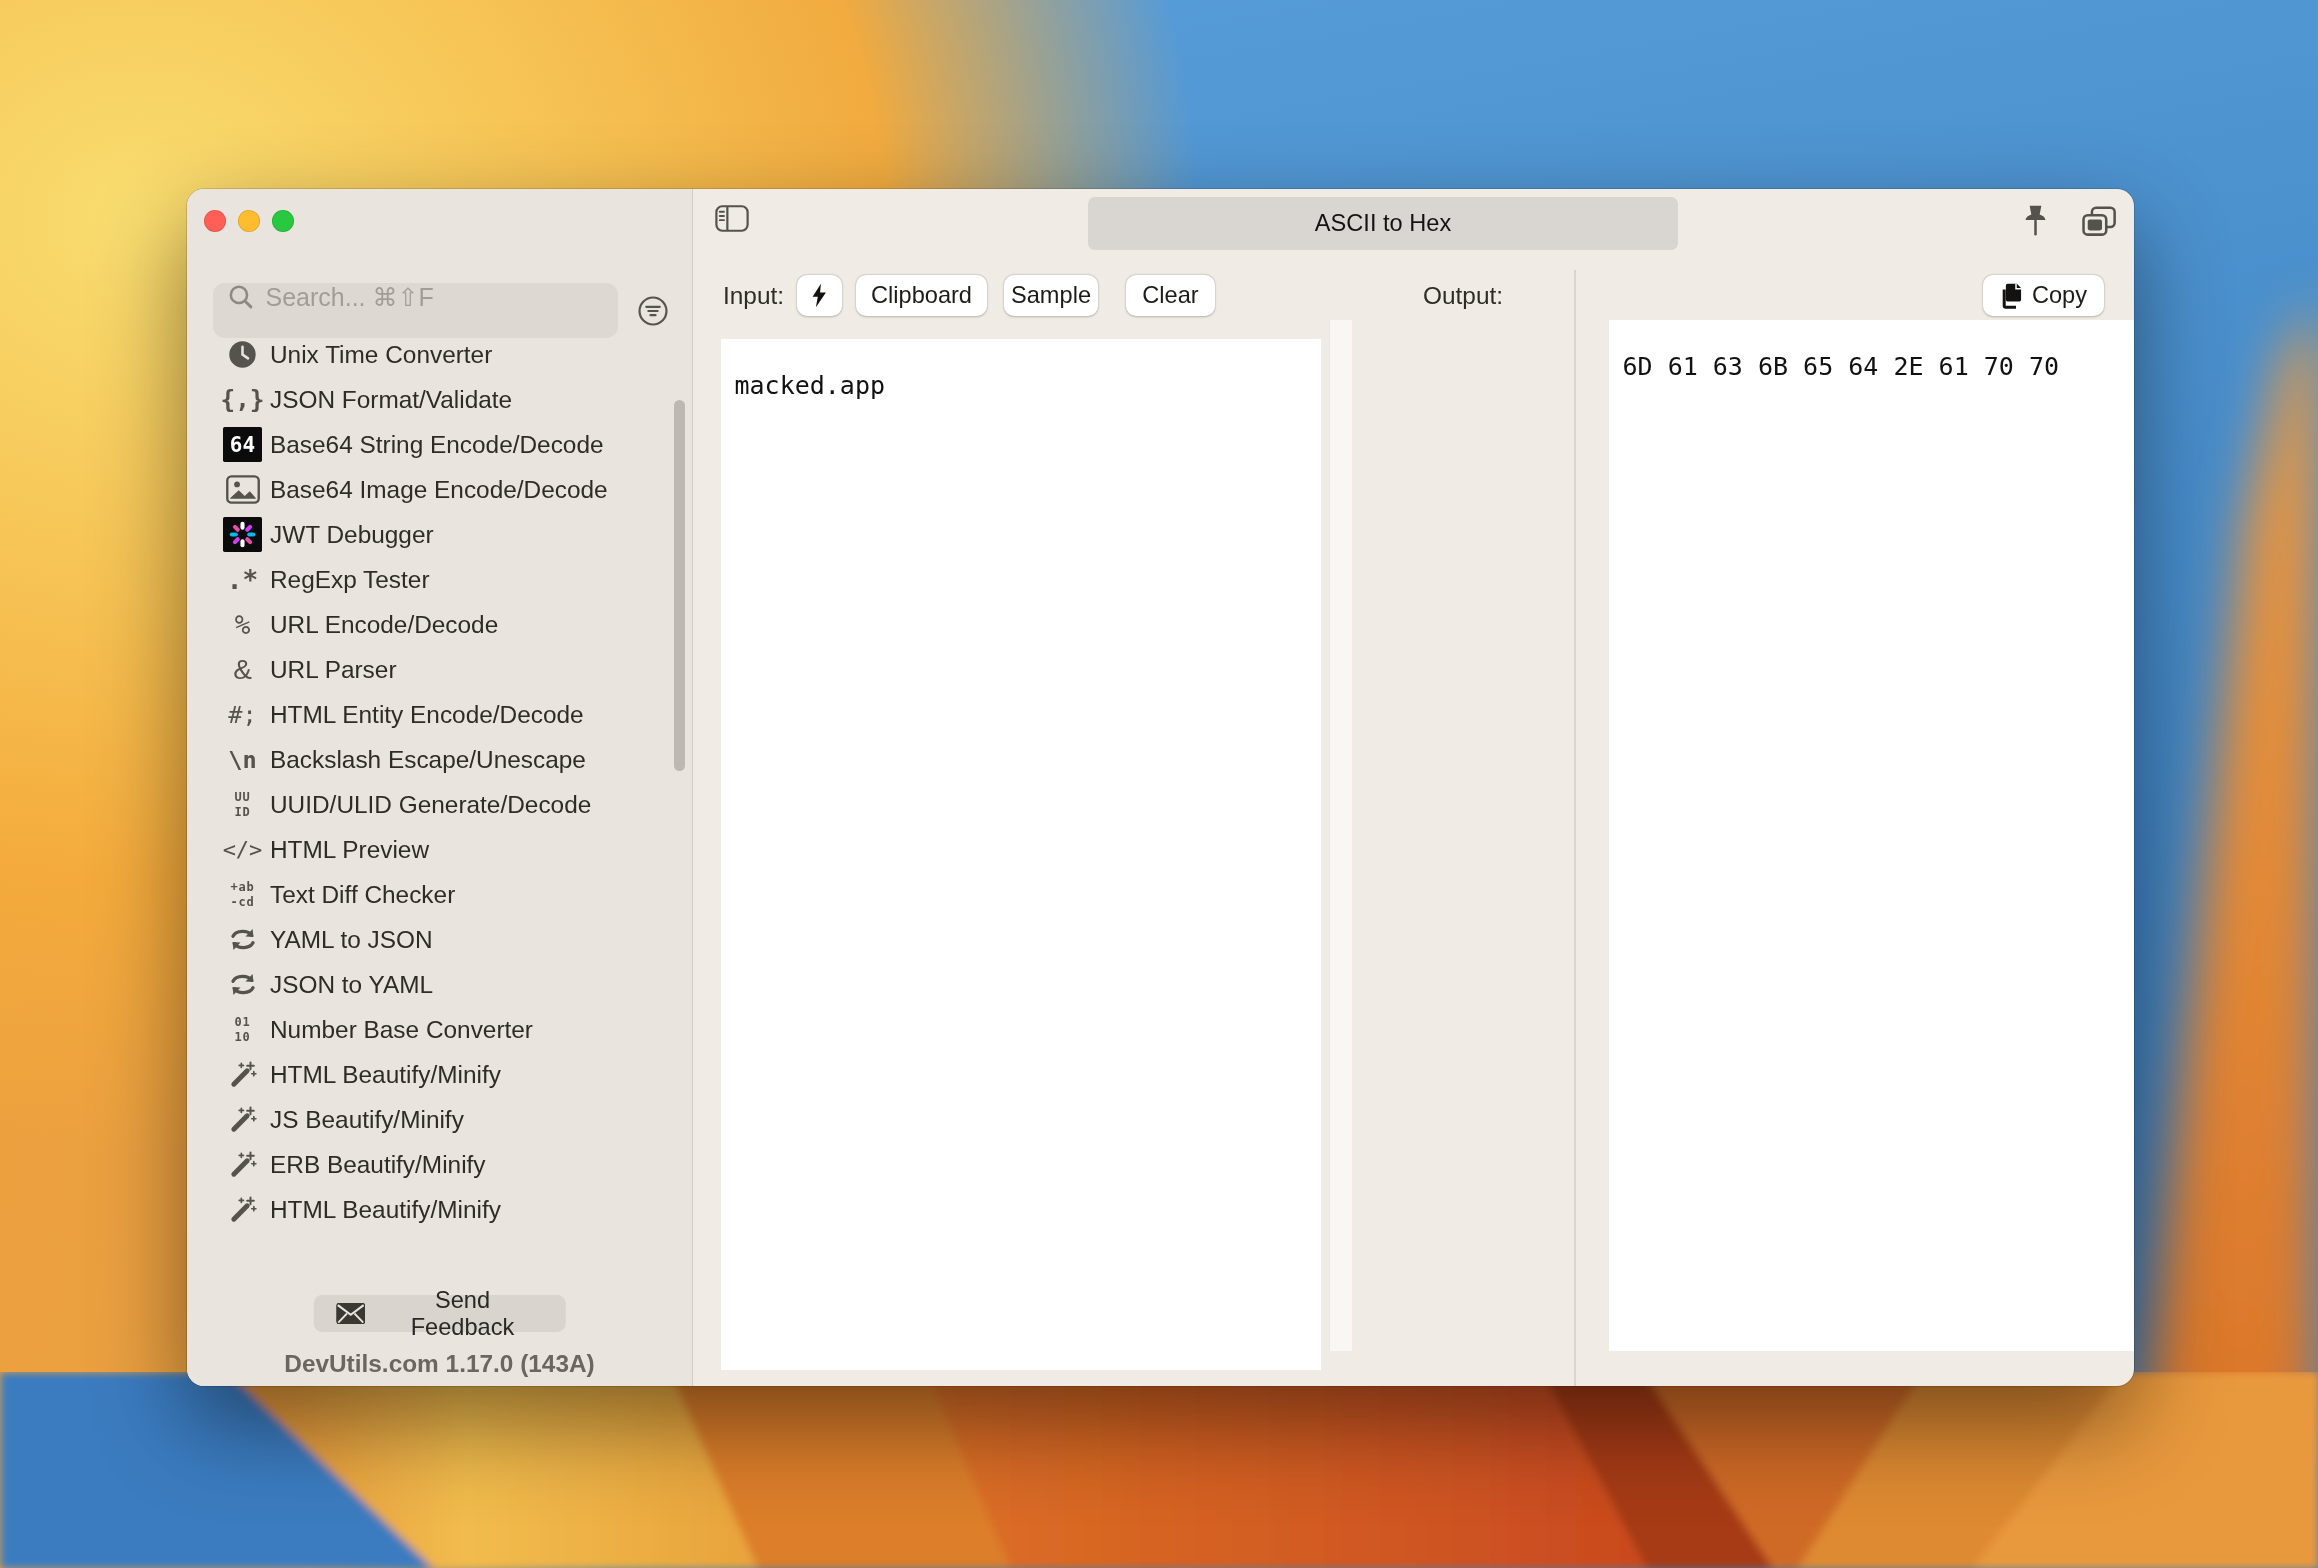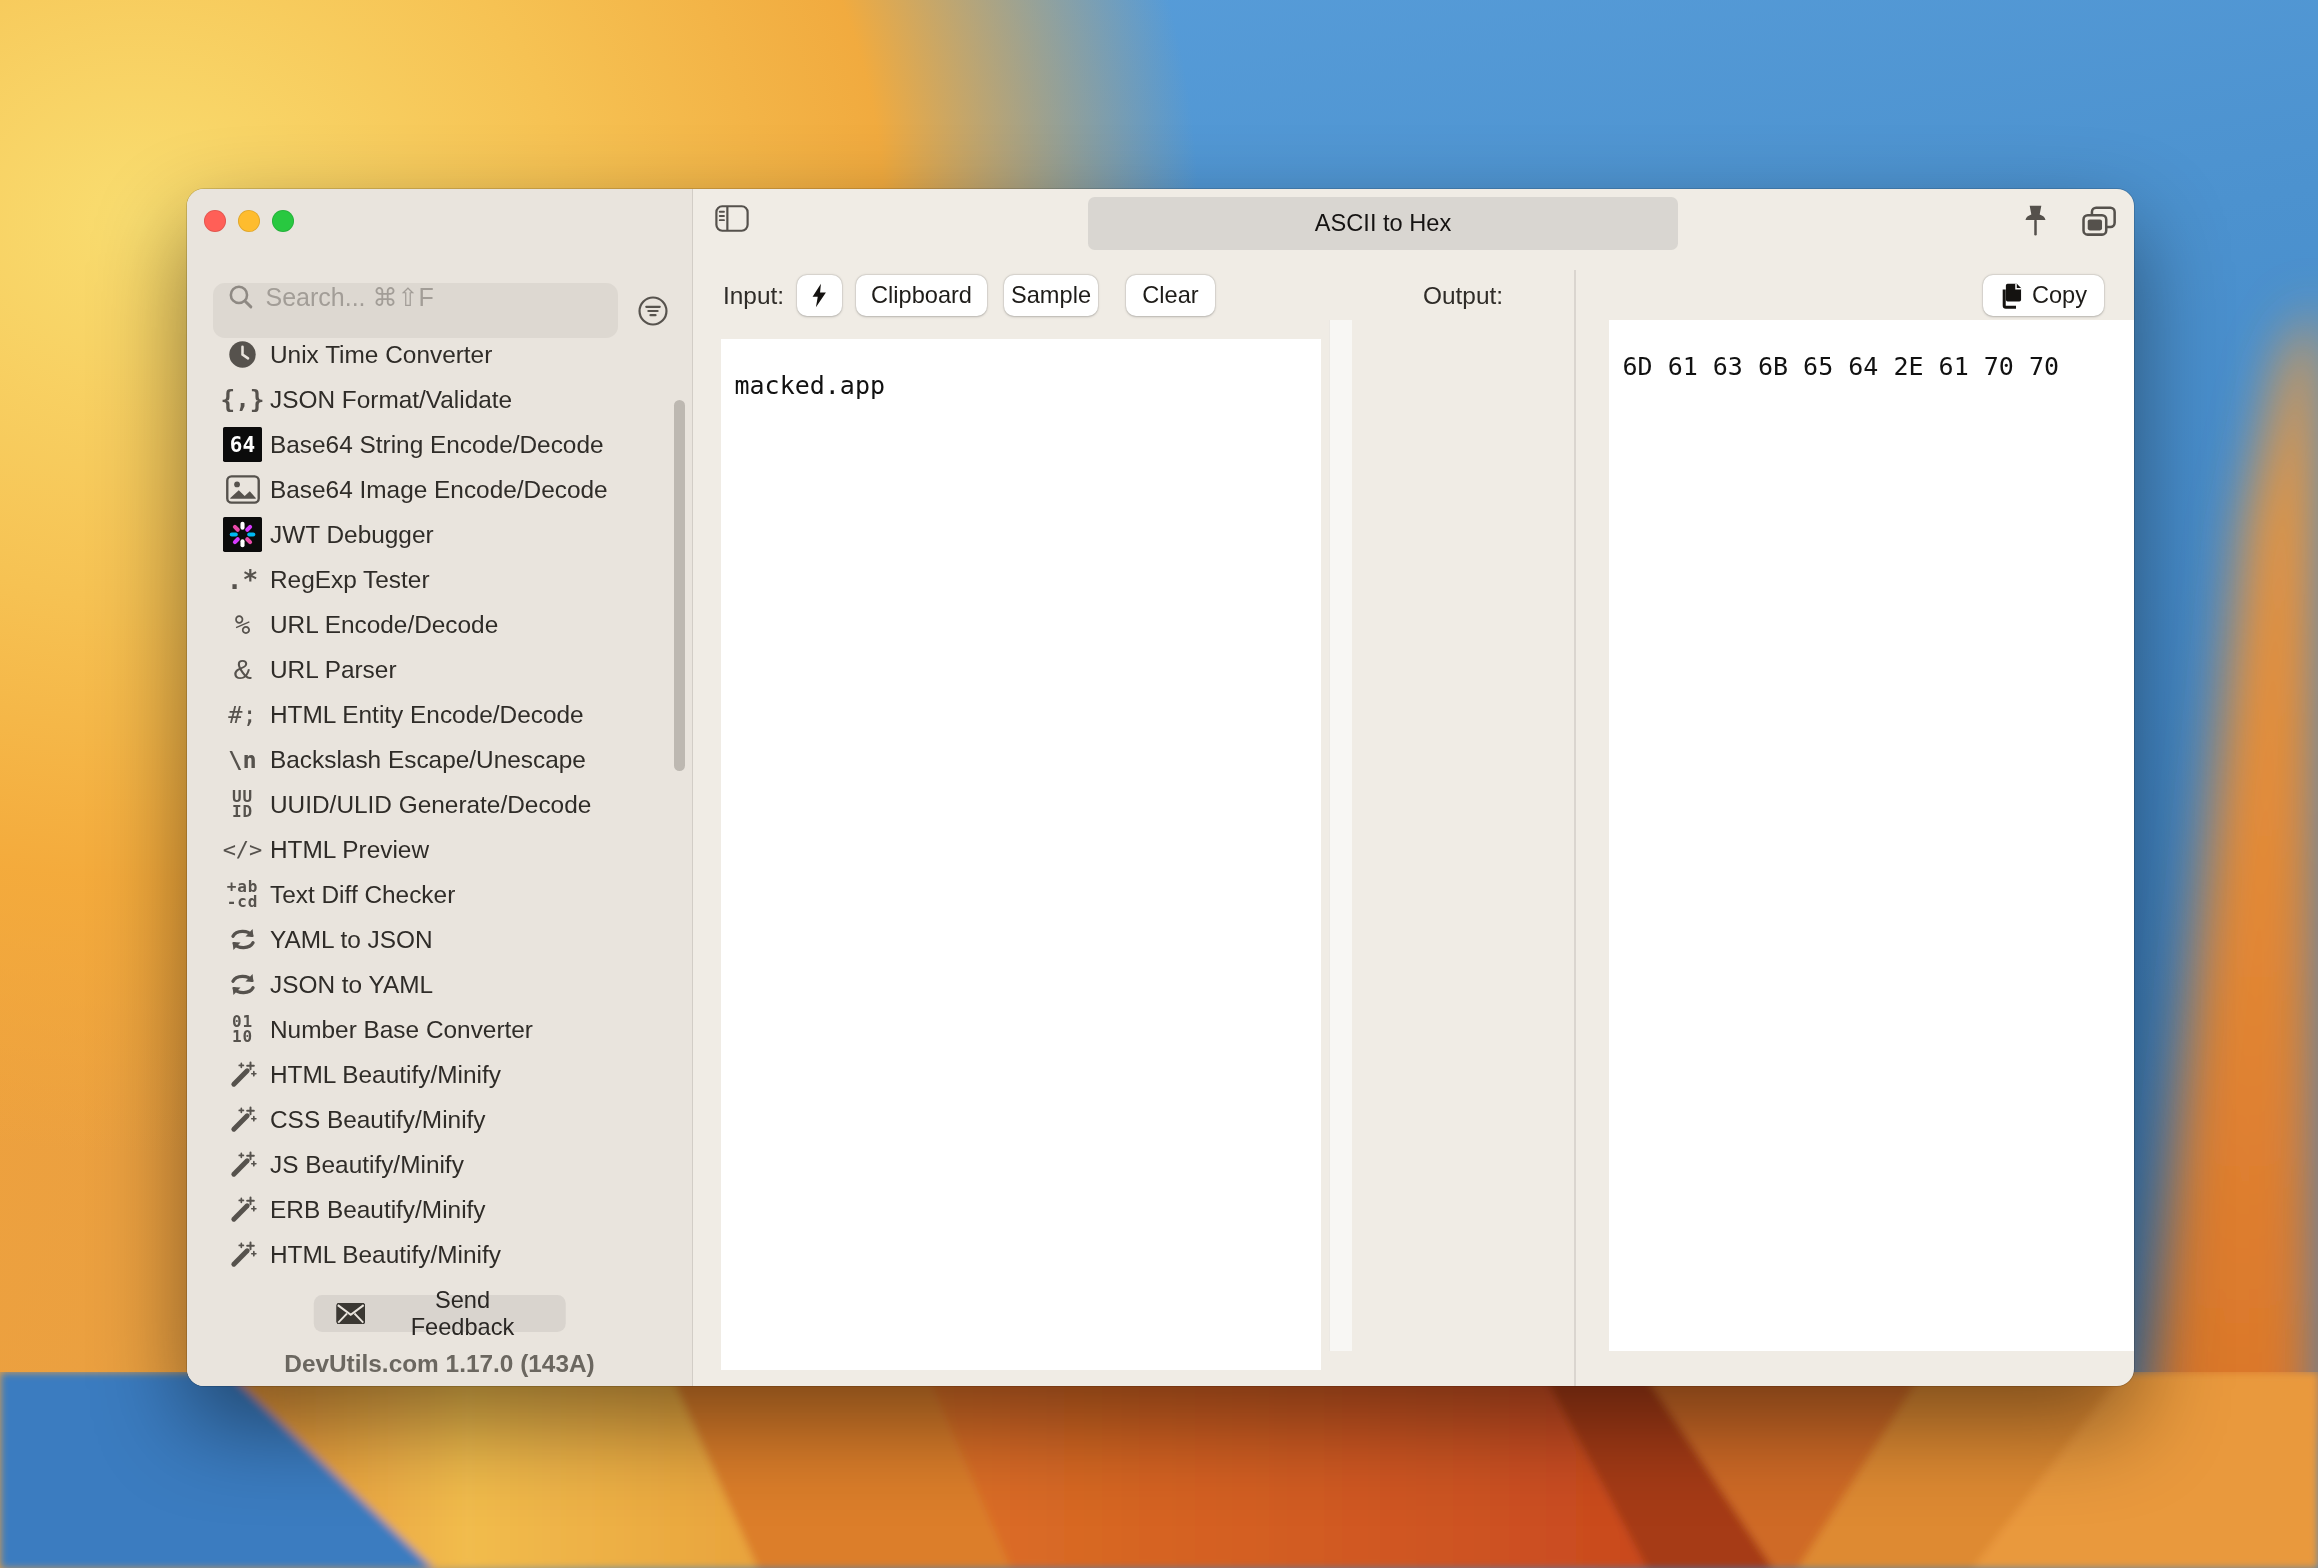--- a/index.html
+++ b/index.html
@@ -23,21 +23,21 @@
     background:#DDD8D1;display:flex;padding-left:13.5px;box-sizing:border-box;gap:10px;}
   .search-placeholder{color:#A29D97;font-size:25px;white-space:nowrap;}
   .filter-btn{position:absolute;left:450px;top:106px;width:32px;height:32px;}
   
   .nav{position:absolute;left:0;top:143px;width:492px;}
   .nav-item{height:45px;display:flex;align-items:center;}
   .nav-icon{width:45px;margin-left:33px;display:flex;align-items:center;justify-content:center;flex:0 0 45px;color:#56524D;}
   .nav-label{margin-left:5px;font-size:24.4px;color:#2F2C28;white-space:nowrap;}
   .tglyph{font-family:"DejaVu Sans Mono",monospace;font-weight:bold;color:#56524D;}
   .t2{display:flex;flex-direction:column;align-items:center;font-family:"DejaVu Sans Mono",monospace;
-      font-weight:bold;color:#56524D;font-size:16px;line-height:14.3px;letter-spacing:0.8px;}
+      font-weight:bold;color:#56524D;font-size:12px;line-height:14.3px;letter-spacing:0.8px;}
   .badge64{width:39px;height:35px;background:#0B0B0B;border-radius:1.7px;color:#fff;display:flex;align-items:center;justify-content:center;
       font-family:"DejaVu Sans Mono",monospace;font-weight:bold;font-size:21px;}
   .badgejwt{width:39px;height:35px;background:#0B0B0B;border-radius:1.7px;display:flex;align-items:center;justify-content:center;}
   .scroll-thumb{position:absolute;left:487px;top:211px;width:11px;height:371px;border-radius:5.9px;background:#BDB8B1;}
   
   .feedback-btn{position:absolute;left:50%;transform:translateX(-50%);top:1106px;height:37px;padding:0 22px;
     background:#D9D4CE;border:none;border-radius:8.4px;display:flex;align-items:center;gap:16px;
     font-size:23.6px;color:#2A2724;font-family:inherit;}
   .version{position:absolute;left:0;width:100%;top:1161px;text-align:center;font-weight:bold;font-size:24.4px;color:#6B6760;}
   
@@ -275,31 +275,20 @@
           </div>
           <div class="nav-item">
             <span class="nav-icon">
               <svg width="30" height="30" viewBox="0 0 36 36">
                 <line x1="7" y1="29" x2="23" y2="13" stroke="#56524D" stroke-width="6" stroke-linecap="round"></line>
                 <path d="M27 3 v8 M23 7 h8" stroke="#56524D" stroke-width="2.4" stroke-linecap="round"></path>
                 <path d="M31 14 v5 M28.5 16.5 h5" stroke="#56524D" stroke-width="2" stroke-linecap="round"></path>
                 <path d="M16 4 v5 M13.5 6.5 h5" stroke="#56524D" stroke-width="2" stroke-linecap="round"></path>
               </svg>
             </span>
-            <span class="nav-label">CSS Beautify/Minify</span>
-          </div>
-          <div class="nav-item">
-            <span class="nav-icon">
-              <svg width="30" height="30" viewBox="0 0 36 36">
-                <line x1="7" y1="29" x2="23" y2="13" stroke="#56524D" stroke-width="6" stroke-linecap="round"></line>
-                <path d="M27 3 v8 M23 7 h8" stroke="#56524D" stroke-width="2.4" stroke-linecap="round"></path>
-                <path d="M31 14 v5 M28.5 16.5 h5" stroke="#56524D" stroke-width="2" stroke-linecap="round"></path>
-                <path d="M16 4 v5 M13.5 6.5 h5" stroke="#56524D" stroke-width="2" stroke-linecap="round"></path>
-              </svg>
-            </span>
             <span class="nav-label">JS Beautify/Minify</span>
           </div>
           <div class="nav-item">
             <span class="nav-icon">
               <svg width="30" height="30" viewBox="0 0 36 36">
                 <line x1="7" y1="29" x2="23" y2="13" stroke="#56524D" stroke-width="6" stroke-linecap="round"></line>
                 <path d="M27 3 v8 M23 7 h8" stroke="#56524D" stroke-width="2.4" stroke-linecap="round"></path>
                 <path d="M31 14 v5 M28.5 16.5 h5" stroke="#56524D" stroke-width="2" stroke-linecap="round"></path>
                 <path d="M16 4 v5 M13.5 6.5 h5" stroke="#56524D" stroke-width="2" stroke-linecap="round"></path>
               </svg>

